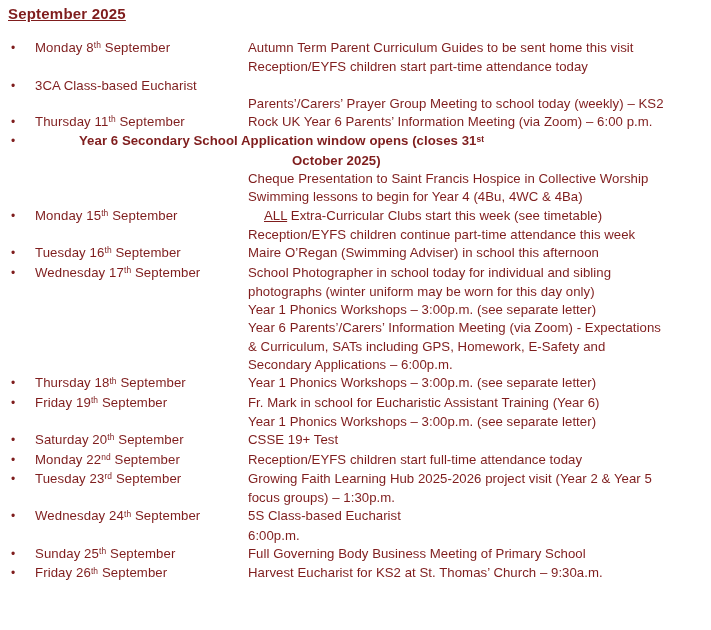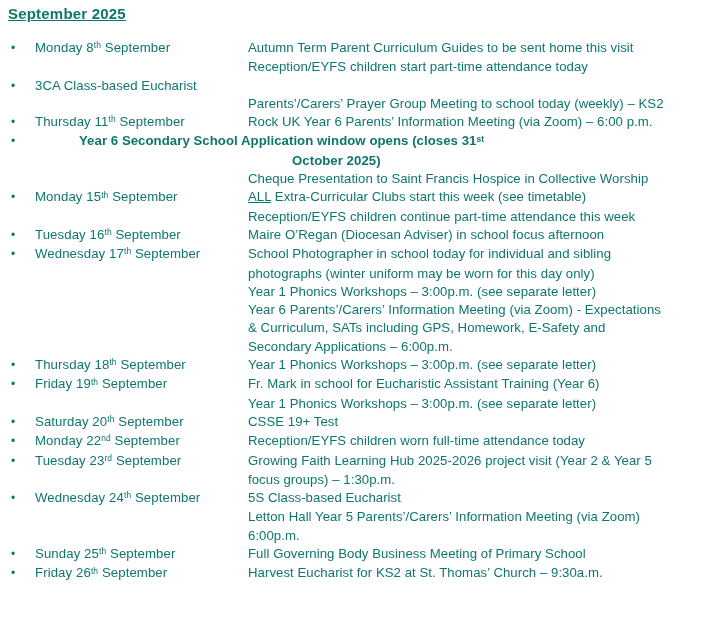--- a/index.html
+++ b/index.html
@@ -7,21 +7,21 @@
     padding: 0;
     background: #ffffff;
   }
   .page {
     position: relative;
     width: 711px;
     height: 630px;
     box-sizing: border-box;
     padding: 5px 8px 0 8px;
     background: #ffffff;
-    color: #0f766e;
+    color: #7f1d1d;
     font-family: "Liberation Sans", sans-serif;
     font-size: 13.2px;
     overflow: hidden;
   }
   .title {
     font-size: 15px;
     font-weight: bold;
     text-decoration: underline;
     margin: 0 0 16px 0;
     line-height: 1.2;
@@ -34,21 +34,21 @@
     line-height: 18.3px;
   }
   .cell { white-space: pre; }
   .bullet-cell { padding-left: 3px; }
   .bullet {
     font-size: 12px;
   }
   .date-cell { letter-spacing: 0.1px; }
   .event-cell { letter-spacing: 0.05px; }
   .bold { font-weight: bold; margin-left: 44px; }
-  .ul { text-decoration: underline; }
+  .ul { text-decoration: underline; margin-left: 16px; }
   .sup {
     font-size: 64%;
     position: relative;
     top: -0.45em;
   }
 </style>
 </head>
 <body>
 
 <div class="page">
@@ -90,33 +90,38 @@
       <div class="row">
         <div class="cell bullet-cell"></div>
         <div class="cell date-cell"></div>
         <div class="cell event-cell"><span>Cheque Presentation to Saint Francis Hospice in Collective Worship</span></div>
       </div>
       <div class="row">
         <div class="cell bullet-cell"></div>
         <div class="cell date-cell"></div>
       </div>
       <div class="row">
+        <div class="cell bullet-cell"></div>
+        <div class="cell date-cell"></div>
+        <div class="cell event-cell"><span>Swimming lessons to begin for Year 4 (4Bu, 4WC &amp; 4Ba)</span></div>
+      </div>
+      <div class="row">
         <div class="cell bullet-cell"><span class="bullet">•</span></div>
         <div class="cell date-cell"><span>Monday 15</span><span class="sup">th</span><span> September</span></div>
         <div class="cell event-cell"><span class="ul ">ALL</span><span> Extra-Curricular Clubs start this week (see timetable)</span></div>
       </div>
       <div class="row">
         <div class="cell bullet-cell"></div>
         <div class="cell date-cell"></div>
         <div class="cell event-cell"><span>Reception/EYFS children continue part-time attendance this week</span></div>
       </div>
       <div class="row">
         <div class="cell bullet-cell"><span class="bullet">•</span></div>
         <div class="cell date-cell"><span>Tuesday 16</span><span class="sup">th</span><span> September</span></div>
-        <div class="cell event-cell"><span>Maire O’Regan (Diocesan Adviser) in school focus afternoon</span></div>
+        <div class="cell event-cell"><span>Maire O’Regan (Swimming Adviser) in school this afternoon</span></div>
       </div>
       <div class="row">
         <div class="cell bullet-cell"><span class="bullet">•</span></div>
         <div class="cell date-cell"><span>Wednesday 17</span><span class="sup">th</span><span> September</span></div>
         <div class="cell event-cell"><span>School Photographer in school today for individual and sibling</span></div>
       </div>
       <div class="row">
         <div class="cell bullet-cell"></div>
         <div class="cell date-cell"></div>
         <div class="cell event-cell"><span>photographs (winter uniform may be worn for this day only)</span></div>
@@ -157,41 +162,36 @@
         <div class="cell event-cell"><span>Year 1 Phonics Workshops – 3:00p.m. (see separate letter)</span></div>
       </div>
       <div class="row">
         <div class="cell bullet-cell"><span class="bullet">•</span></div>
         <div class="cell date-cell"><span>Saturday 20</span><span class="sup">th</span><span> September</span></div>
         <div class="cell event-cell"><span>CSSE 19+ Test</span></div>
       </div>
       <div class="row">
         <div class="cell bullet-cell"><span class="bullet">•</span></div>
         <div class="cell date-cell"><span>Monday 22</span><span class="sup">nd</span><span> September</span></div>
-        <div class="cell event-cell"><span>Reception/EYFS children worn full-time attendance today</span></div>
+        <div class="cell event-cell"><span>Reception/EYFS children start full-time attendance today</span></div>
       </div>
       <div class="row">
         <div class="cell bullet-cell"><span class="bullet">•</span></div>
         <div class="cell date-cell"><span>Tuesday 23</span><span class="sup">rd</span><span> September</span></div>
         <div class="cell event-cell"><span>Growing Faith Learning Hub 2025-2026 project visit (Year 2 &amp; Year 5</span></div>
       </div>
       <div class="row">
         <div class="cell bullet-cell"></div>
         <div class="cell date-cell"></div>
         <div class="cell event-cell"><span>focus groups) – 1:30p.m.</span></div>
       </div>
       <div class="row">
         <div class="cell bullet-cell"><span class="bullet">•</span></div>
         <div class="cell date-cell"><span>Wednesday 24</span><span class="sup">th</span><span> September</span></div>
         <div class="cell event-cell"><span>5S Class-based Eucharist</span></div>
-      </div>
-      <div class="row">
-        <div class="cell bullet-cell"></div>
-        <div class="cell date-cell"></div>
-        <div class="cell event-cell"><span>Letton Hall Year 5 Parents’/Carers’ Information Meeting (via Zoom)</span></div>
       </div>
       <div class="row">
         <div class="cell bullet-cell"></div>
         <div class="cell date-cell"></div>
         <div class="cell event-cell"><span>6:00p.m.</span></div>
       </div>
       <div class="row">
         <div class="cell bullet-cell"><span class="bullet">•</span></div>
         <div class="cell date-cell"><span>Sunday 25</span><span class="sup">th</span><span> September</span></div>
         <div class="cell event-cell"><span>Full Governing Body Business Meeting of Primary School</span></div>

